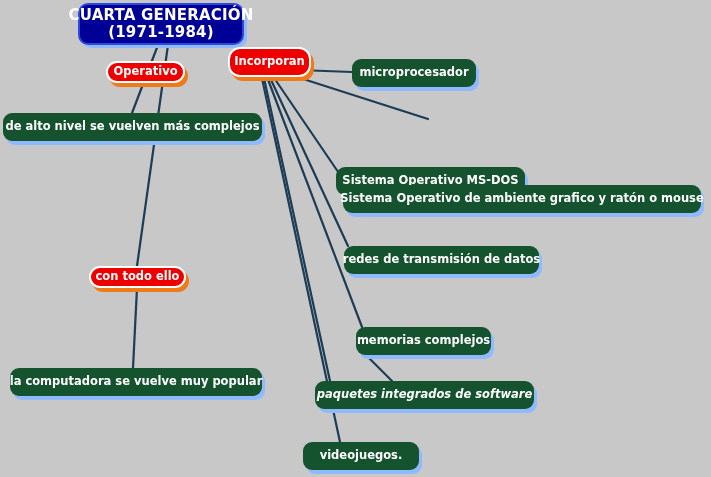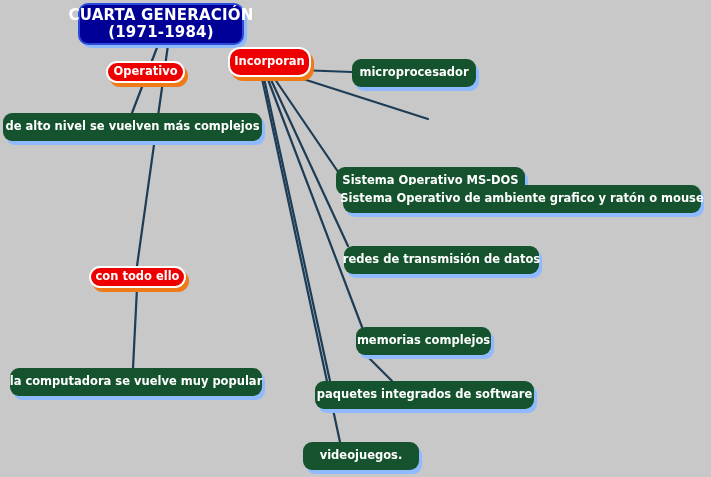--- a/index.html
+++ b/index.html
@@ -116,21 +116,21 @@
     </div>
     <div class="node blue" style="left: 343px; top: 185px; width: 358px; height: 28px;">
       <span class="node-label">Sistema Operativo de ambiente grafico y ratón o mouse</span>
     </div>
     <div class="node blue" style="left: 344px; top: 246px; width: 195px; height: 28px;">
       <span class="node-label">redes de transmisión de datos</span>
     </div>
     <div class="node blue" style="left: 356px; top: 327px; width: 135px; height: 28px;">
       <span class="node-label">memorias complejos</span>
     </div>
-    <div class="node blue" style="left: 315px; top: 381px; width: 219px; height: 28px;">
+    <div class="node blue" style="left: 315px; top: 381px; width: 219px; height: 28px; font-style: italic;">
       <span class="node-label">paquetes integrados de software</span>
     </div>
     <div class="node blue" style="left: 303px; top: 442px; width: 116px; height: 28px;">
       <span class="node-label">videojuegos.</span>
     </div>
     <div class="node blue" style="left: 10px; top: 368px; width: 252px; height: 28px;">
       <span class="node-label">la computadora se vuelve muy popular</span>
     </div>
   </div>
 

